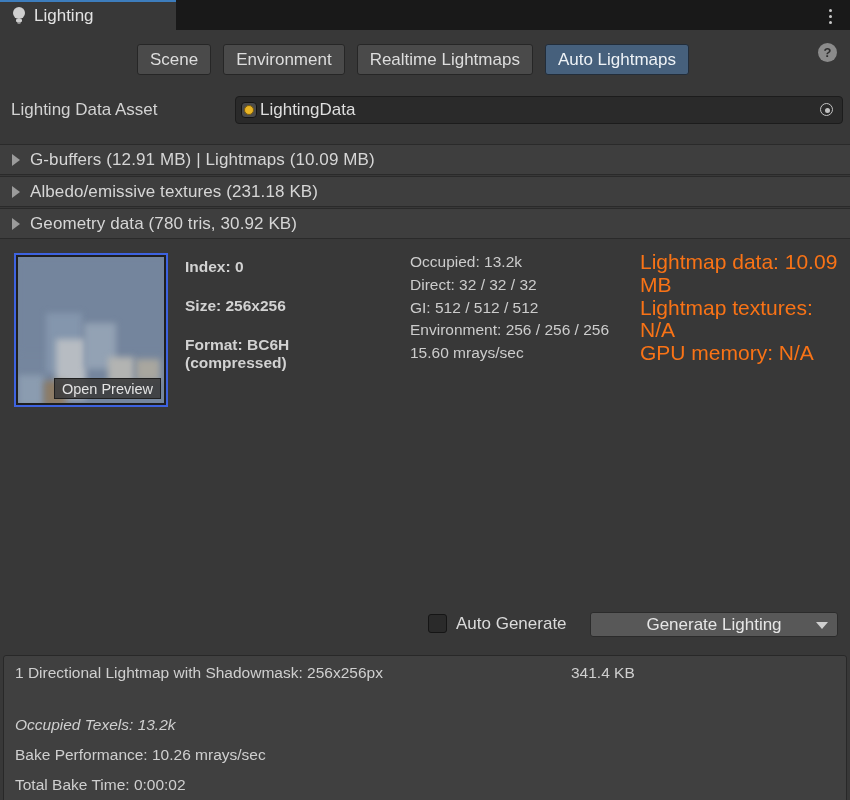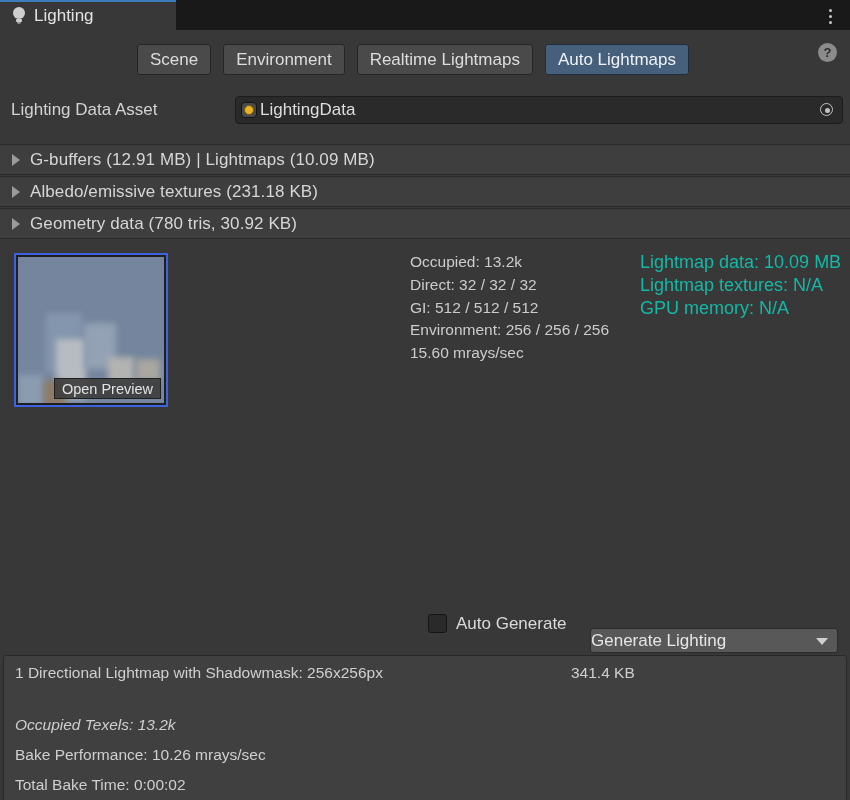--- a/index.html
+++ b/index.html
@@ -86,34 +86,34 @@
     position: absolute; right: 5px; bottom: 6px; height: 21px; padding: 0 7px;
     background: rgba(60,60,60,0.9); border: 1px solid #1f1f1f; color: #e3e3e3;
     font-size: 14.5px; display: flex; align-items: center; cursor: pointer;
   }
 
   .col-details { position: absolute; left: 185px; top: 10px; width: 210px; }
   .col-details div { font-size: 15.5px; font-weight: bold; color: #d2d2d2; margin-bottom: 21px; }
   .col-stats { position: absolute; left: 410px; top: 3px; width: 225px; }
   .col-stats div { font-size: 15.5px; color: #cccccc; line-height: 22.8px; }
   .col-memory { position: absolute; left: 640px; top: 3px; width: 205px; }
-  .col-memory div { font-size: 18px; color: #14b8a6; line-height: 22.8px; }
+  .col-memory div { font-size: 21px; color: #f97316; line-height: 22.8px; }
 
   
   .generate-row { position: absolute; left: 0; top: 610px; width: 850px; height: 32px; }
   .checkbox {
     position: absolute; left: 428px; top: 4px; width: 19px; height: 19px;
     background: #2a2a2a; border: 1px solid #151515; border-radius: 3px; cursor: pointer;
   }
   .auto-label { position: absolute; left: 456px; top: 4px; font-size: 17px; color: #dadada; }
   .generate-btn {
     position: absolute; left: 590px; top: 2px; width: 248px; height: 25px;
     background: #585858; border: 1px solid #2b2b2b; border-radius: 3px;
-    display: flex; align-items: center; 
-    font-size: 17px; color: #e6e6e6; cursor: pointer; margin-top: 16px;
+    display: flex; align-items: center; justify-content: center;
+    font-size: 17px; color: #e6e6e6; cursor: pointer;
   }
   .generate-btn .arrow {
     position: absolute; right: 9px; top: 9px; width: 0; height: 0;
     border-left: 6px solid transparent; border-right: 6px solid transparent; border-top: 7px solid #cfcfcf;
   }
 
   
   .status-panel {
     position: absolute; left: 3px; top: 655px; width: 844px; height: 150px;
     background: #404040; border: 1px solid #282828; border-radius: 3px 3px 0 0;
@@ -194,20 +194,25 @@
         <div class="blk" style="left:38px; top:82px; width:30px;  height:60px;  background:#b7bcc2;"></div>
         <div class="blk" style="left:66px; top:66px; width:32px;  height:46px;  background:#93a2b4;"></div>
         <div class="blk" style="left:90px; top:100px; width:26px; height:26px;  background:#b3b4b2;"></div>
         <div class="blk" style="left:118px; top:102px; width:24px; height:22px; background:#a9a79f;"></div>
         <div class="blk" style="left:0;   top:118px; width:26px;  height:32px;  background:#8b9cb0;"></div>
         <div class="blk" style="left:26px; top:124px; width:22px; height:26px;  background:#8d7c66;"></div>
       </div>
       <div class="open-preview">Open Preview</div>
     </div>
 
+    <div class="col-details">
+      <div>Index: 0</div>
+      <div>Size: 256x256</div>
+      <div>Format: BC6H (compressed)</div>
+    </div>
 
     <div class="col-stats">
       <div>Occupied: 13.2k</div>
       <div>Direct: 32 / 32 / 32</div>
       <div>GI: 512 / 512 / 512</div>
       <div>Environment: 256 / 256 / 256</div>
       <div>15.60 mrays/sec</div>
     </div>
 
     <div class="col-memory">

